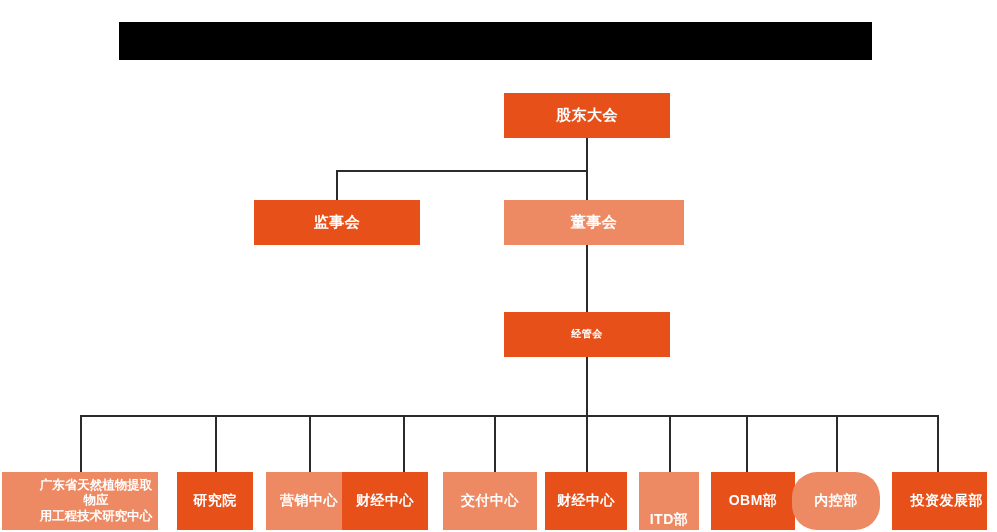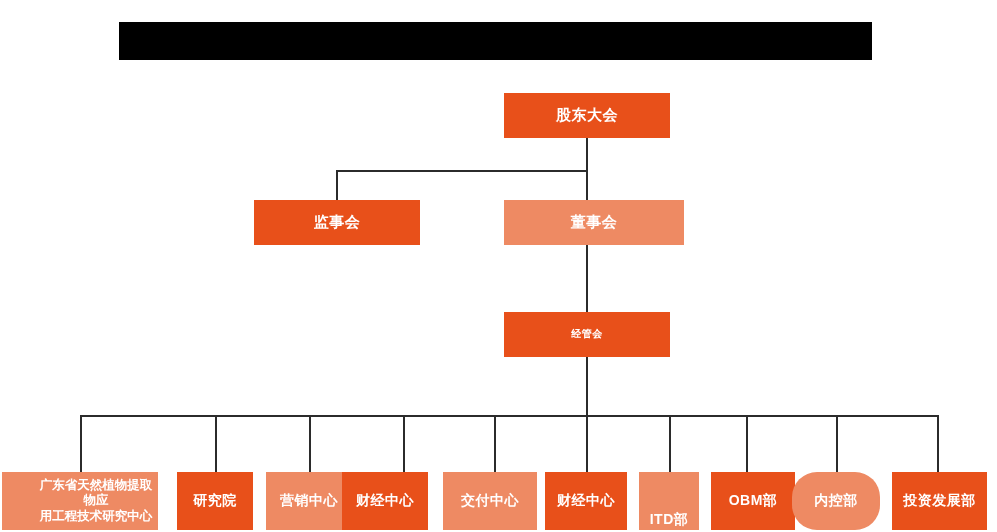--- a/index.html
+++ b/index.html
@@ -67,21 +67,21 @@
   }
   .dept-0  { left: 2px;   width: 156px; font-size: 12.5px; letter-spacing: 0px; padding-left: 36px; }
   .dept-1  { left: 177px; width: 76px;  }
   .dept-2  { left: 266px; width: 86px;  }
   .dept-3  { left: 342px; width: 86px;  }
   .dept-4  { left: 443px; width: 94px;  }
   .dept-5  { left: 545px; width: 82px;  }
   .dept-6  { left: 639px; width: 60px; align-items: flex-end;  }
   .dept-7  { left: 711px; width: 84px;  }
   .dept-8  { left: 792px; width: 88px; border-radius: 25px;  }
-  .dept-9  { left: 892px; width: 95px;  }
+  .dept-9  { left: 892px; width: 95px; justify-content: flex-end;  }
 </style>
 </head>
 <body>
 
 <div id="org-chart">
 
   <div class="redaction-bar"></div>
 
   <div class="line line-v" style="left:586px; top:138px; height:34px;"></div>
   <div class="line line-h" style="left:336px; top:170px; width:252px;"></div>

